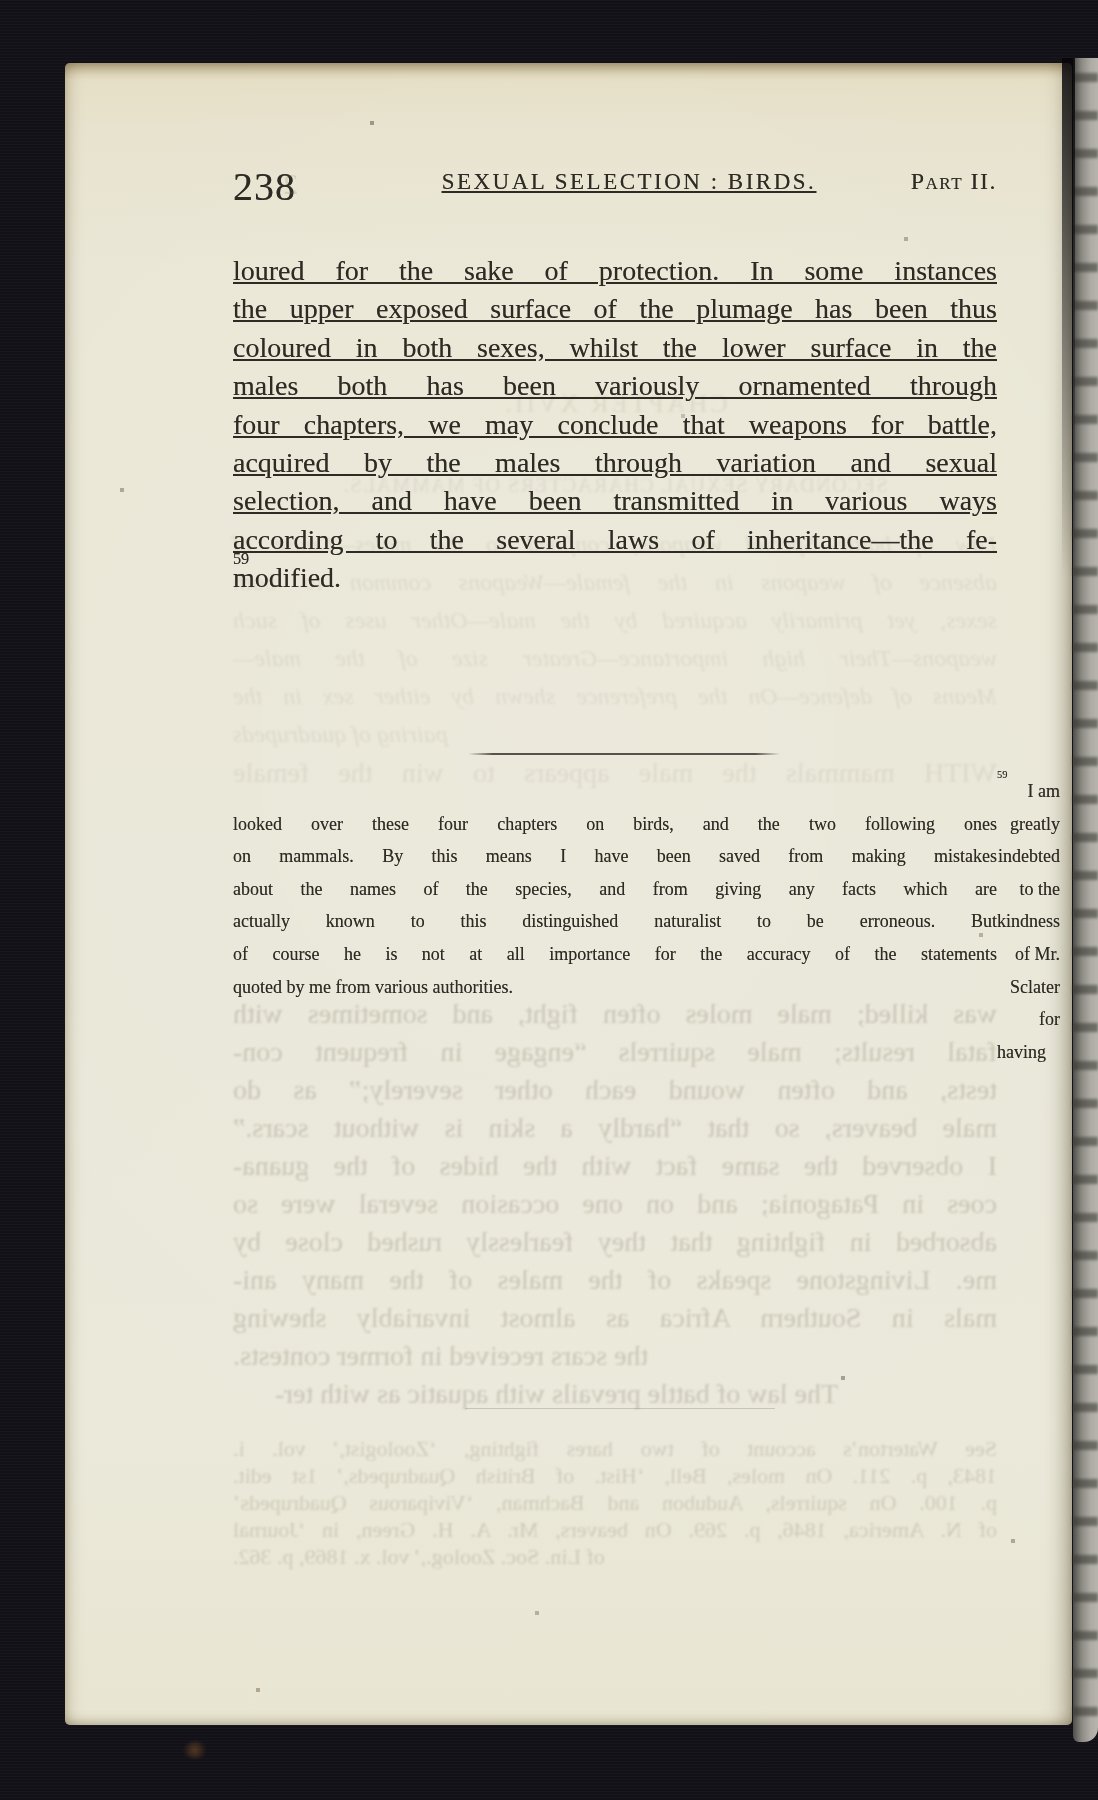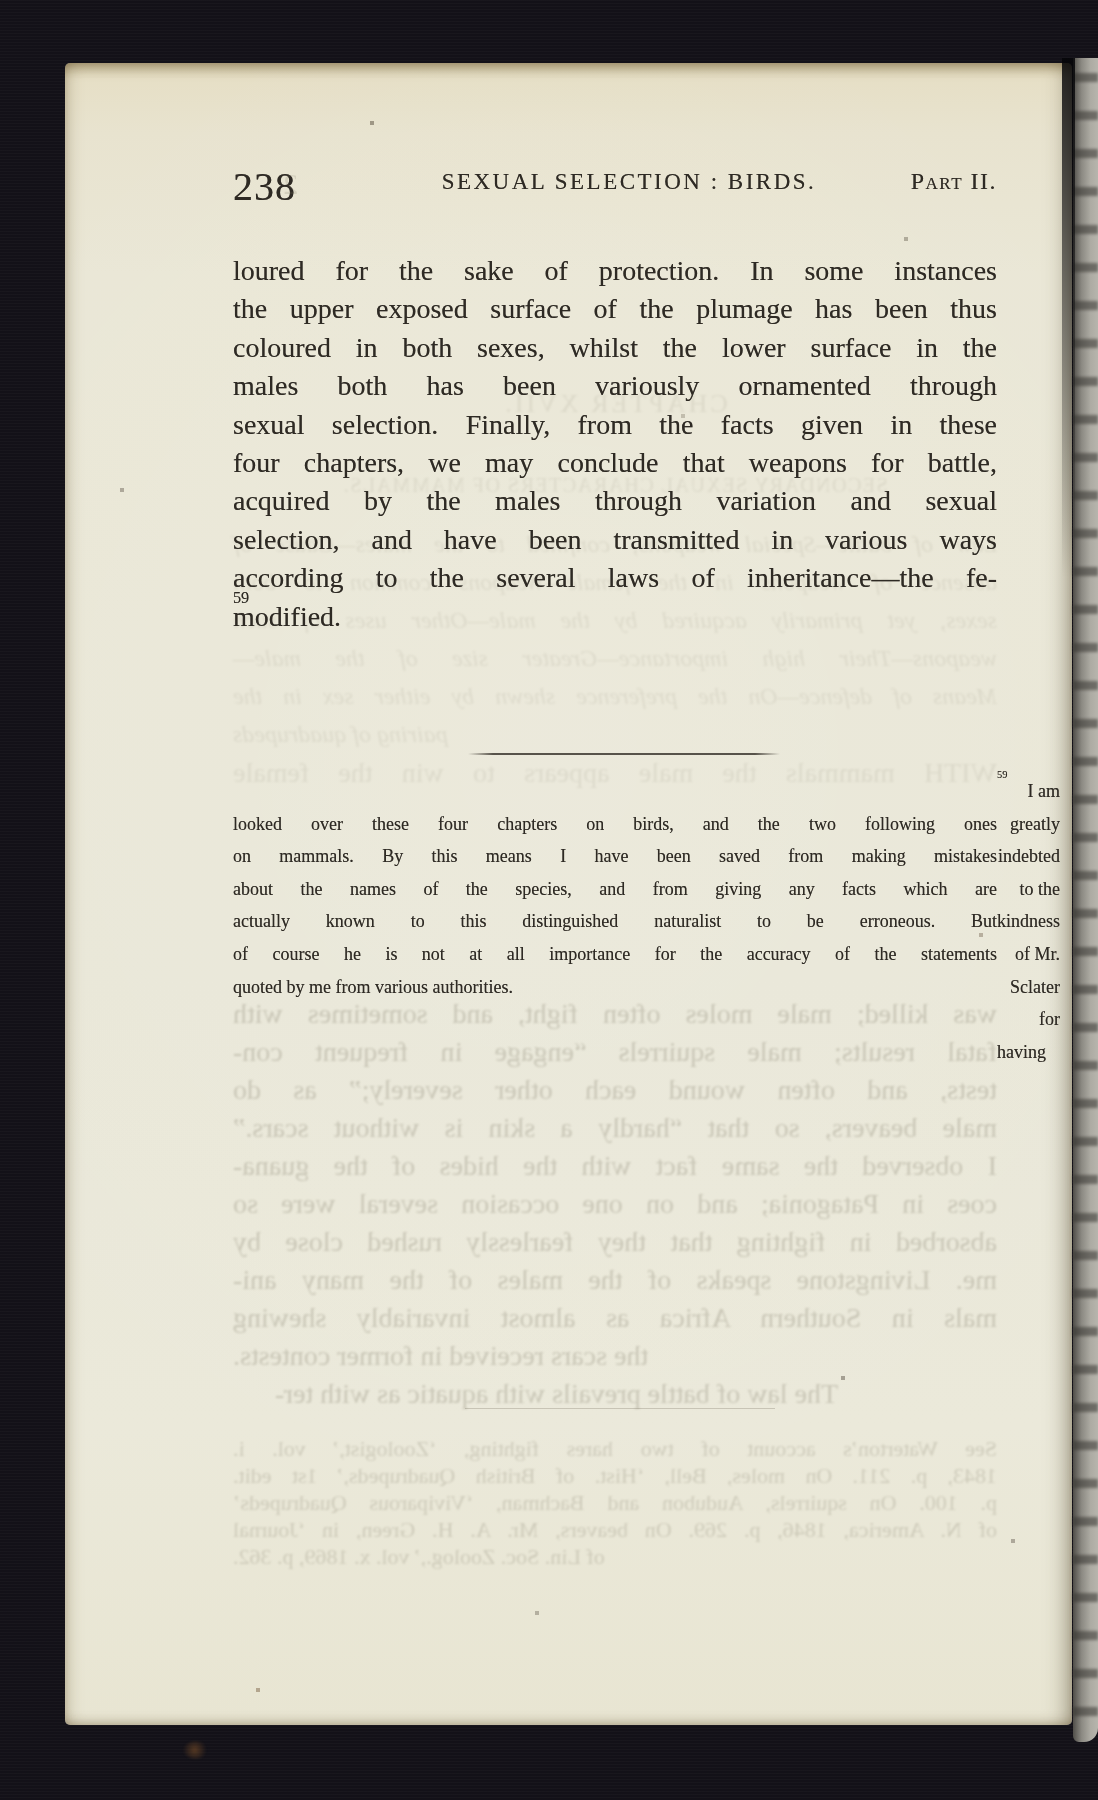--- a/index.html
+++ b/index.html
@@ -23,26 +23,26 @@
       inset 0 12px 14px -9px rgba(96,74,35,.55),
       inset 0 -9px 12px -8px rgba(96,74,35,.35),
       inset 12px 0 18px -12px rgba(96,74,35,.40),
       inset -16px 0 22px -12px rgba(70,58,32,.50);
   }
   .page *{position:absolute;}
   .ink{color:#2e2a24;text-shadow:0 0 .5px rgba(46,42,36,.55);}
   
   .header{left:168px;top:100px;width:764px;height:36px;}
   .pagenum{left:0;top:0;font-size:40px;letter-spacing:1px;}
-  .title{left:396px;top:6px;transform:translateX(-50%);font-size:23px;letter-spacing:2.5px;white-space:nowrap;}
+  .title{left:396px;top:6px;transform:translateX(-50%);font-size:23px;letter-spacing:2.5px;white-space:nowrap;text-decoration:underline;}
   .part{right:0;top:5px;font-size:24px;font-variant:small-caps;letter-spacing:1.5px;}
   .numghost{left:218px;top:104px;font-size:30px;color:#7d7865;opacity:.18;transform:scaleX(-1);filter:blur(.6px);}
   
   .bodytext{left:168px;top:189px;width:764px;font-size:28px;line-height:38.4px;}
-  .bodytext div{position:static;height:38.4px;overflow:visible;}
+  .bodytext div{position:static;height:38.4px;overflow:visible;text-decoration:underline;}
   .j{text-align:justify;text-align-last:justify;}
   .l{text-align:left;text-align-last:left;}
   sup{font-size:.58em;vertical-align:super;line-height:0;letter-spacing:0;}
   
   .sep{left:403px;top:690px;width:312px;height:2px;
        background:linear-gradient(90deg,rgba(50,45,38,0) 0,rgba(50,45,38,.8) 8%,rgba(50,45,38,.8) 92%,rgba(50,45,38,0) 100%);}
   .footnote{left:168px;top:712px;width:764px;font-size:18px;line-height:32.6px;}
   .footnote div{position:static;height:32.6px;text-align:right;}
   .fn-first{padding-left:26px;box-sizing:border-box;}
   
@@ -129,21 +129,20 @@
   <div class="ghost gj g-fn" style="top:1399px">1843, p. 211. On moles, Bell, ‘Hist. of British Quadrupeds,’ 1st edit.</div>
   <div class="ghost gj g-fn" style="top:1426px">p. 100. On squirrels, Audubon and Bachman, ‘Viviparous Quadrupeds’</div>
   <div class="ghost gj g-fn" style="top:1453px">of N. America, 1846, p. 269. On beavers, Mr. A. H. Green, in ‘Journal</div>
   <div class="ghost gr g-fn" style="top:1480px">of Lin. Soc. Zoolog.,’ vol. x. 1869, p. 362.</div>
 
   <div class="bodytext ink">
     <div class="j">loured for the sake of protection. In some instances</div>
     <div class="j">the upper exposed surface of the plumage has been thus</div>
     <div class="j">coloured in both sexes, whilst the lower surface in the</div>
     <div class="j">males both has been variously ornamented through</div>
-    <div class="j">sexual selection. Finally, from the facts given in these</div>
     <div class="j">four chapters, we may conclude that weapons for battle,</div>
     <div class="j">acquired by the males through variation and sexual</div>
     <div class="j">selection, and have been transmitted in various ways</div>
     <div class="j">according to the several laws of inheritance—the fe-</div>
     <div class="l">
         <span>modified.</span>
         <sup>59</sup>
       </div>
   </div>
 

